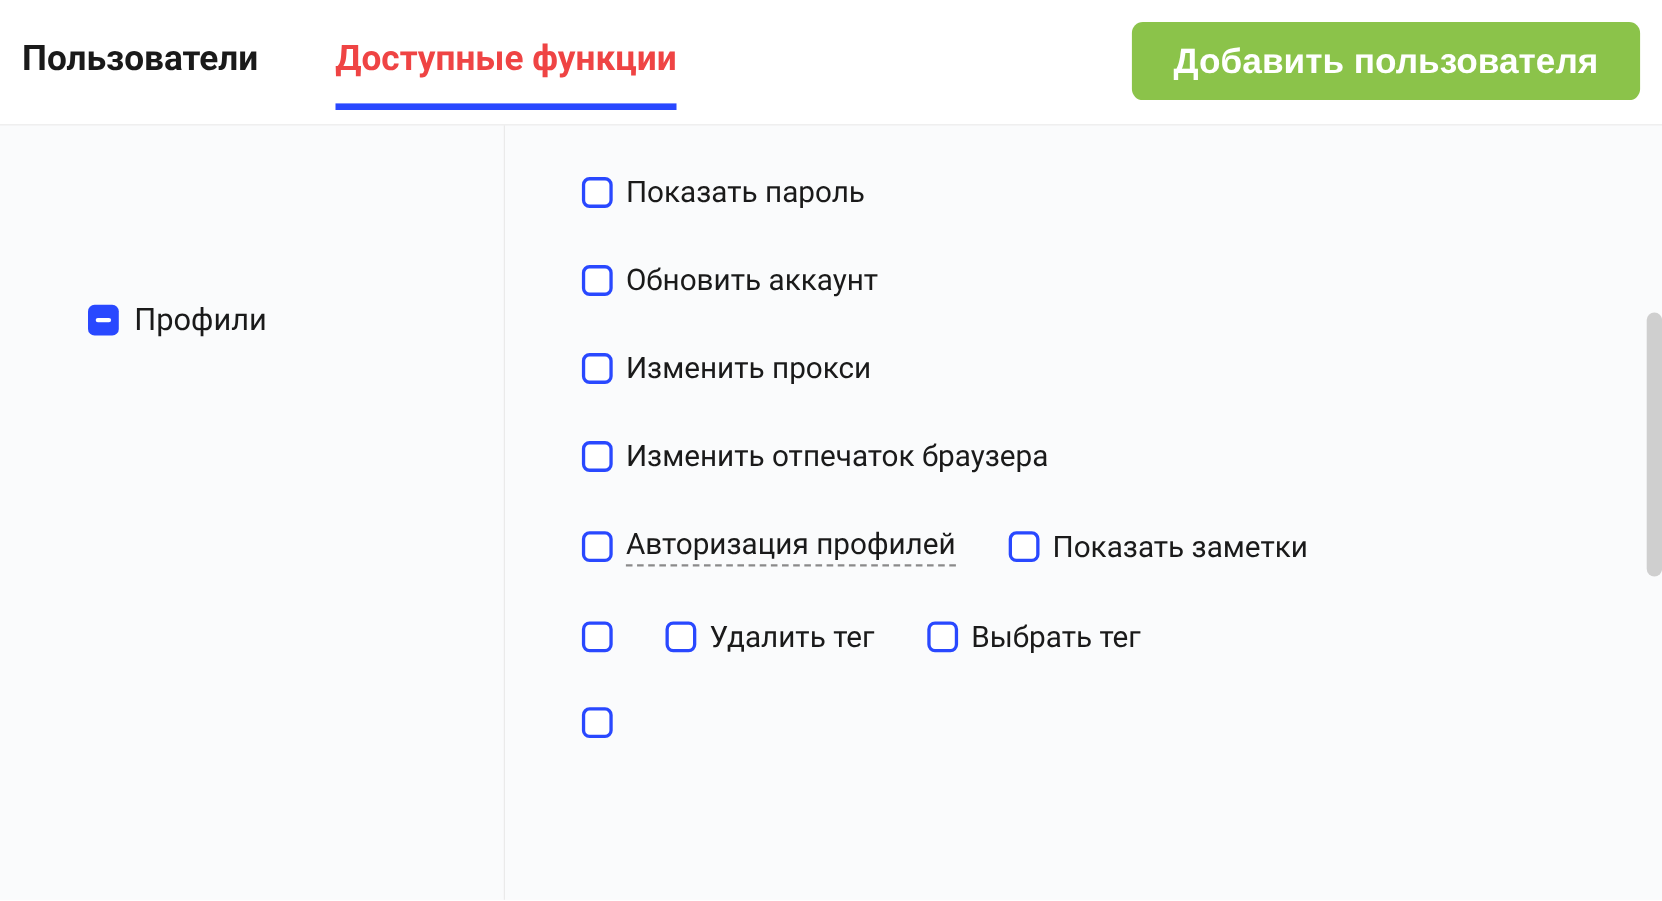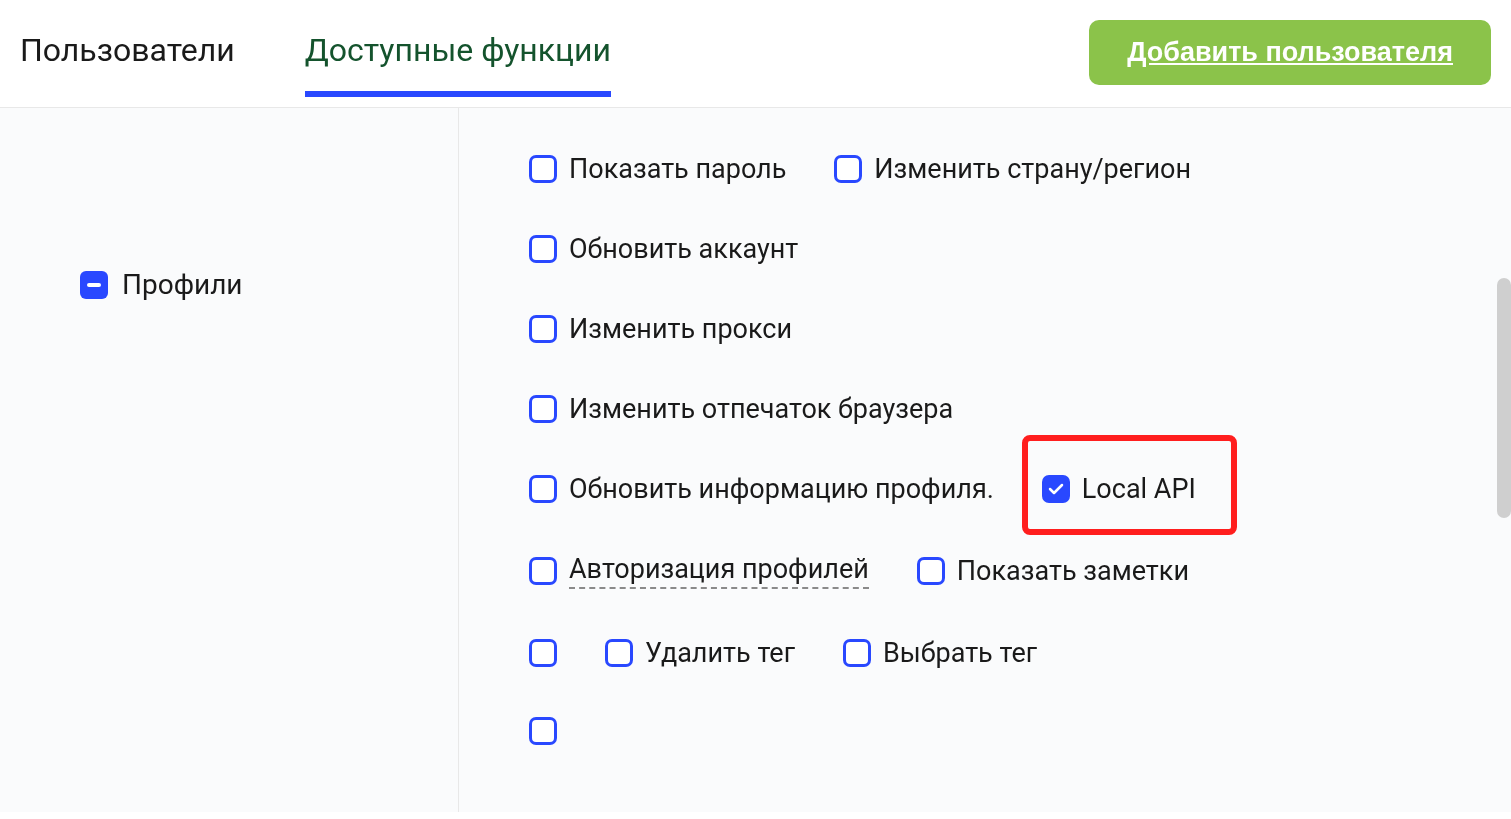--- a/index.html
+++ b/index.html
@@ -21,49 +21,48 @@
       padding: 20px 20px 0 20px;
       border-bottom: 1px solid #e8e8e8;
       position: relative;
     }
     .tabs {
       display: flex;
       gap: 70px;
     }
     .tab {
       font-size: 32px;
-      font-weight: 400;
+      font-weight: 700;
       color: #1a1a1a;
       padding-bottom: 28px;
       cursor: pointer;
       position: relative;
     }
     .tab.active {
-      color: #14532d;
+      color: #ef4444;
     }
     .tab.active::after {
       content: "";
       position: absolute;
       bottom: 0;
       left: 0;
       right: 0;
       height: 6px;
       background: #2948ff;
     }
     .add-button {
       background: #8bc34a;
       color: #ffffff;
-      font-size: 27px;
+      font-size: 32px;
       font-weight: 600;
       border: none;
       border-radius: 10px;
       padding: 17px 38px;
       cursor: pointer;
       margin-bottom: 22px;
-      text-decoration: underline;
     }
     .content {
       display: flex;
       height: calc(100% - 115px);
       background: #fafbfc;
     }
     .sidebar {
       width: 459px;
       padding: 160px 0 0 80px;
       border-right: 1px solid #e8e8e8;
@@ -185,26 +184,20 @@
   <div class="main">
     <div class="checkbox-rows">
 
       <div class="checkbox-row">
         <div class="checkbox-item">
           <div class="checkbox">
             
           </div>
           <span class="checkbox-label">Показать пароль</span>
         </div>
-        <div class="checkbox-item">
-          <div class="checkbox">
-            
-          </div>
-          <span class="checkbox-label">Изменить страну/регион</span>
-        </div>
       </div>
 
       <div class="checkbox-row">
         <div class="checkbox-item">
           <div class="checkbox">
             
           </div>
           <span class="checkbox-label">Обновить аккаунт</span>
         </div>
       </div>
@@ -220,37 +213,20 @@
 
       <div class="checkbox-row">
         <div class="checkbox-item">
           <div class="checkbox">
             
           </div>
           <span class="checkbox-label">Изменить отпечаток браузера</span>
         </div>
       </div>
 
-      <div class="checkbox-row">
-        <div class="checkbox-item">
-          <div class="checkbox">
-            
-          </div>
-          <span class="checkbox-label">Обновить информацию профиля.</span>
-        </div>
-        <div class="checkbox-item" style="position:relative;">
-          <div class="checkbox checked">
-            <svg viewBox="0 0 16 16">
-                <path d="M2 8l4 4 8-8" stroke="#fff" stroke-width="2.5" fill="none" stroke-linecap="round" stroke-linejoin="round"></path>
-              </svg>
-          </div>
-          <span class="checkbox-label">Local API</span>
-          <div class="highlight-box" style="left:-20px; top:-38px; width:215px; height:100px;"></div>
-        </div>
-      </div>
 
       <div class="checkbox-row">
         <div class="checkbox-item">
           <div class="checkbox">
             
           </div>
           <span class="checkbox-label dashed">Авторизация профилей</span>
         </div>
         <div class="checkbox-item">
           <div class="checkbox">

